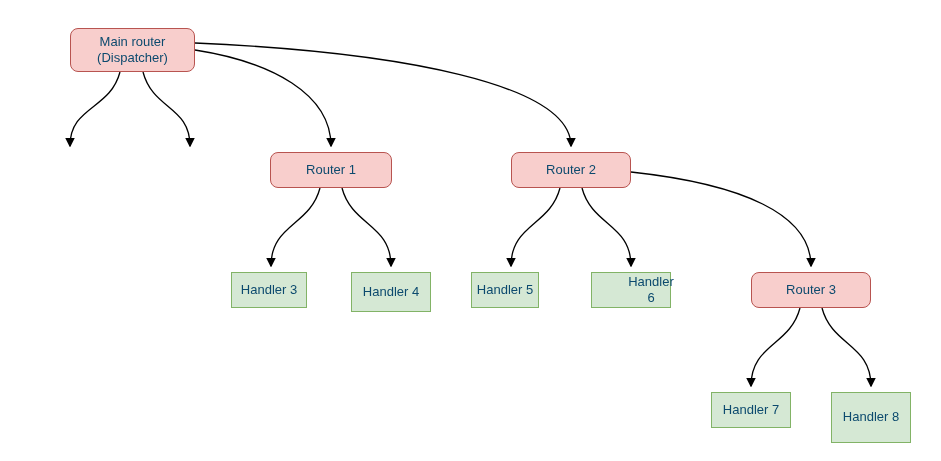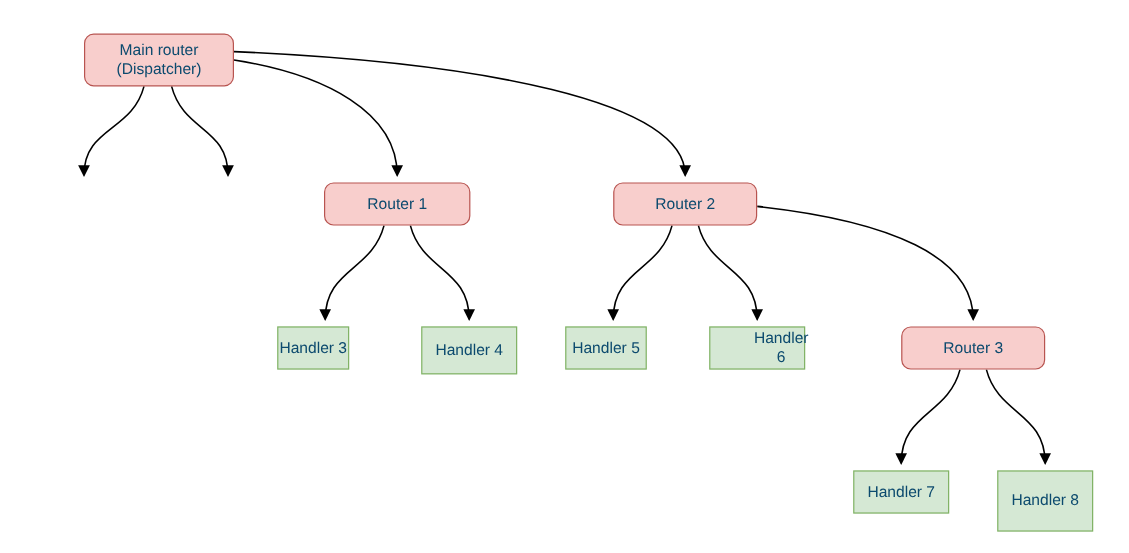--- a/index.html
+++ b/index.html
@@ -78,21 +78,21 @@
 
   <div class="node router" style="left:70px; top:28px; width:125px; height:44px;">Main router
 (Dispatcher)</div>
 
 
 
   <div class="node router" style="left:270px; top:152px; width:122px; height:36px;">Router 1</div>
 
   <div class="node router" style="left:511px; top:152px; width:120px; height:36px;">Router 2</div>
 
-  <div class="node handler" style="left:231px; top:272px; width:60px; height:36px;">Handler 3</div>
+  <div class="node handler" style="left:231px; top:272px; width:76px; height:36px;">Handler 3</div>
 
   <div class="node handler" style="left:351px; top:272px; width:80px; height:40px;">Handler 4</div>
 
   <div class="node handler" style="left:471px; top:272px; width:68px; height:36px;">Handler 5</div>
 
   <div class="node handler" style="left:591px; top:272px; width:80px; height:36px;padding-left:40px;">Handler 6</div>
 
   <div class="node router" style="left:751px; top:272px; width:120px; height:36px;">Router 3</div>
 
   <div class="node handler" style="left:711px; top:392px; width:80px; height:36px;">Handler 7</div>

